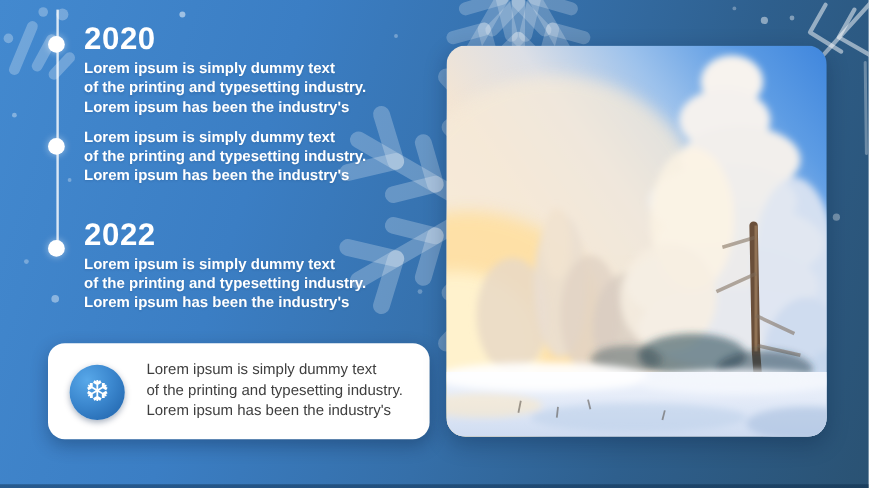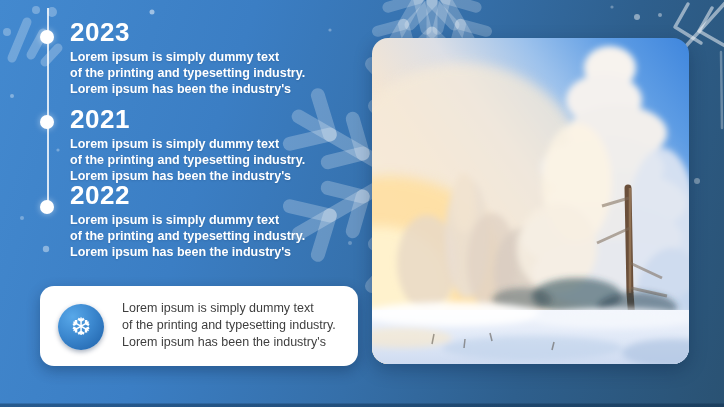--- a/index.html
+++ b/index.html
@@ -108,27 +108,26 @@
       <circle cx="330" cy="30" r="1.6" opacity="0.3"></circle>
     </g>
   </svg>
 
   <div class="tl-line"></div>
   <div class="tl-dot d0"></div>
   <div class="tl-dot d1"></div>
   <div class="tl-dot d2"></div>
 
   <div class="tl-item i0">
-    <div class="tl-year">2023</div>
+    <div class="tl-year">2020</div>
     <div class="tl-text">Lorem ipsum is simply dummy text
 of the printing and typesetting industry.
 Lorem ipsum has been the industry's</div>
   </div>
   <div class="tl-item i1">
-    <div class="tl-year">2021</div>
     <div class="tl-text">Lorem ipsum is simply dummy text
 of the printing and typesetting industry.
 Lorem ipsum has been the industry's</div>
   </div>
   <div class="tl-item i2">
     <div class="tl-year">2022</div>
     <div class="tl-text">Lorem ipsum is simply dummy text
 of the printing and typesetting industry.
 Lorem ipsum has been the industry's</div>
   </div>

